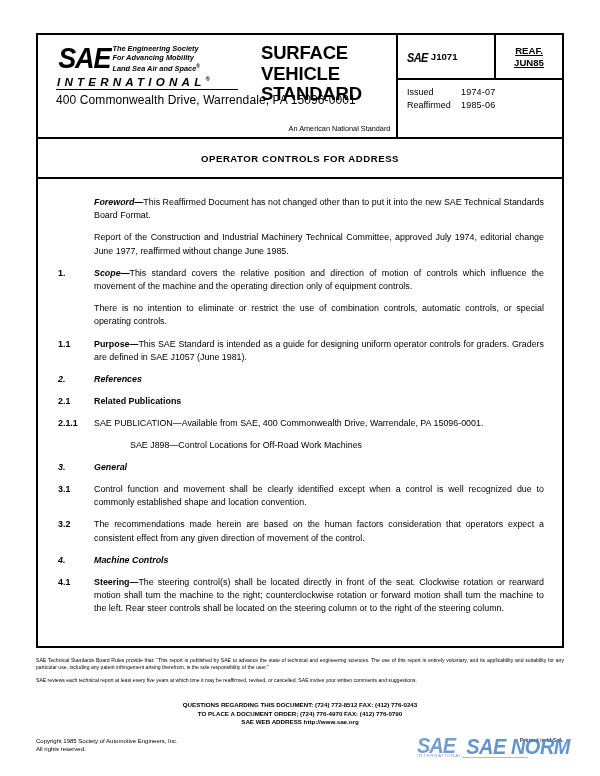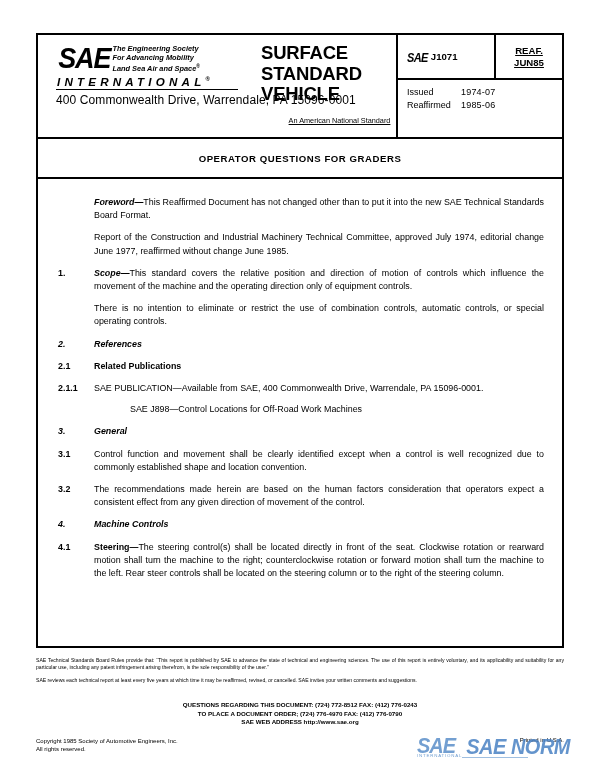--- a/index.html
+++ b/index.html
@@ -106,28 +106,27 @@
     padding: 8px 0 0 16px;
   }
   .svs {
     font-size: 18.5px;
     font-weight: bold;
     line-height: 20.5px;
     letter-spacing: -0.2px;
   }
   .ansi {
     position: absolute;
-    bottom: 12px;
+    bottom: 4px;
     left: 0;
     width: 100%;
     text-align: center;
     font-size: 7.3px;
     padding-left: 38px;
     box-sizing: border-box;
-    text-decoration: underline;
   }
   .hdr-right {
     width: 164px;
     display: flex;
     flex-direction: column;
     box-sizing: border-box;
   }
   .hdr-right-top {
     display: flex;
     height: 45px;
@@ -316,22 +315,22 @@
             <div><span>Land Sea Air and Space</span><sup>®</sup></div>
           </div>
         </div>
         <div class="intl"><span>INTERNATIONAL</span><sup>®</sup></div>
         <div class="addr">400 Commonwealth Drive, Warrendale, PA 15096-0001</div>
       </div>
 
       <div class="hdr-mid">
         <div class="svs">
           <div>SURFACE</div>
+          <div>VEHICLE</div>
           <div>STANDARD</div>
-          <div>VEHICLE</div>
         </div>
         <div class="ansi">An American National Standard</div>
       </div>
 
       <div class="hdr-right">
         <div class="hdr-right-top">
           <div class="docnum">
             <span class="docnum-mark">SAE</span>
             <span class="docnum-txt">J1071</span>
           </div>
@@ -347,21 +346,21 @@
           </div>
           <div class="dateline">
             <span class="lbl">Reaffirmed</span>
             <span class="val">1985-06</span>
           </div>
         </div>
       </div>
     </div>
 
     <div class="title-block">
-      <div class="doc-title">OPERATOR QUESTIONS FOR GRADERS</div>
+      <div class="doc-title">OPERATOR CONTROLS FOR ADDRESS</div>
     </div>
 
     <div class="body-block">
 
       <div class="p">
         <div class="num"></div>
         <div class="txt"><span class="lead">Foreword—</span><span>This Reaffirmed Document has not changed other than to put it into the new SAE Technical Standards Board Format.</span></div>
       </div>
 
       <div class="p">
@@ -372,20 +371,24 @@
       <div class="p">
         <div class="num">1.</div>
         <div class="txt"><span class="lead">Scope—</span><span>This standard covers the relative position and direction of motion of controls which influence the movement of the machine and the operating direction only of equipment controls.</span></div>
       </div>
 
       <div class="p">
         <div class="num"></div>
         <div class="txt">There is no intention to eliminate or restrict the use of combination controls, automatic controls, or special operating controls.</div>
       </div>
 
+      <div class="p">
+        <div class="num">1.1</div>
+        <div class="txt"><span class="lead-b">Purpose—</span><span>This SAE Standard is intended as a guide for designing uniform operator controls for graders. Graders are defined in SAE J1057 (June 1981).</span></div>
+      </div>
 
       <div class="p">
         <div class="num ital">2.</div>
         <div class="txt nojust"><span class="head-i">References</span></div>
       </div>
 
       <div class="p">
         <div class="num">2.1</div>
         <div class="txt nojust"><span class="head-b">Related Publications</span></div>
       </div>

